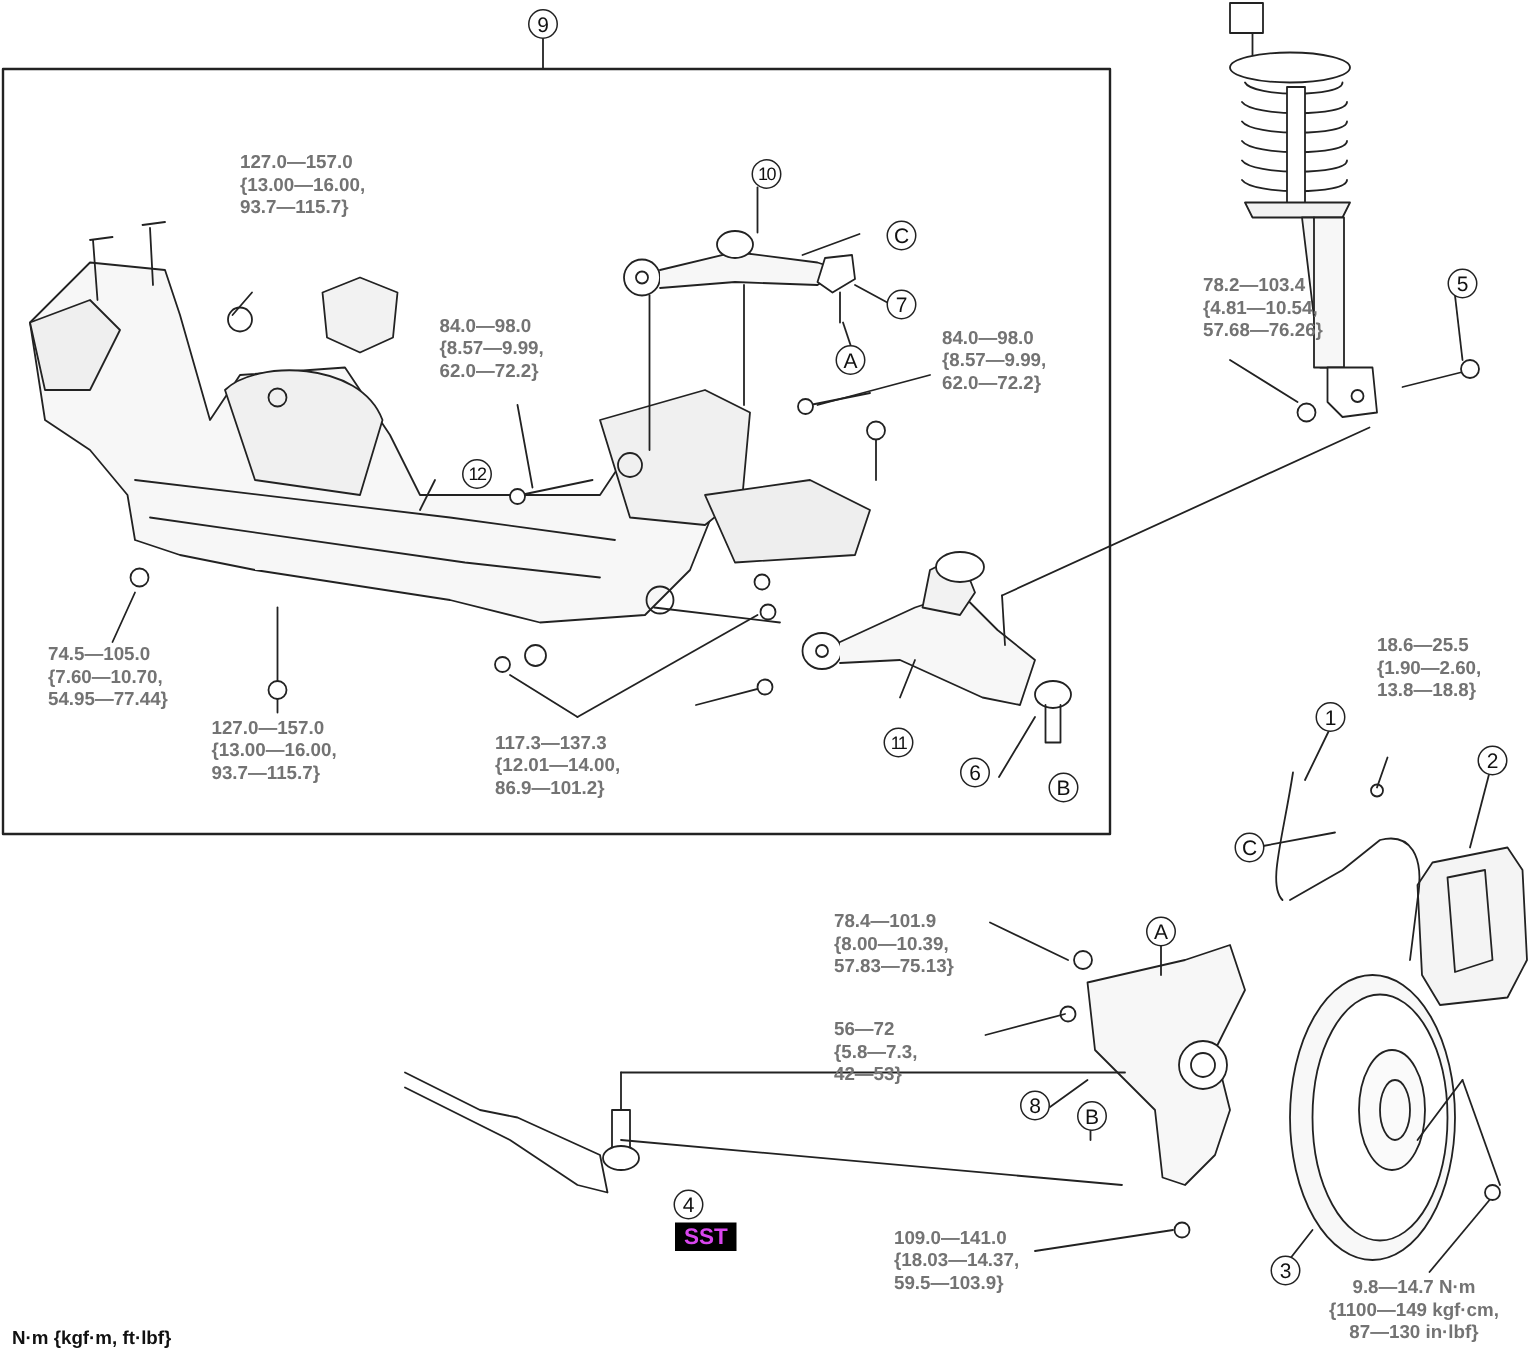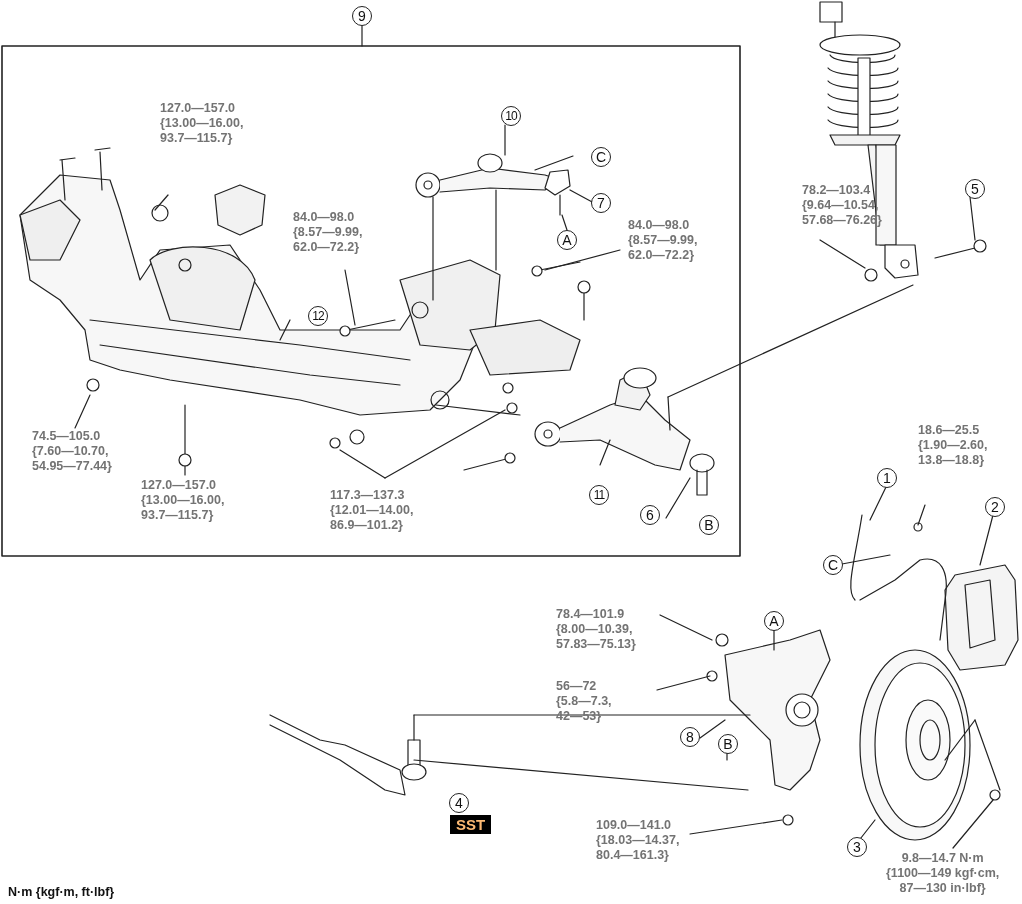--- a/index.html
+++ b/index.html
@@ -5,21 +5,21 @@
   html, body { margin: 0; padding: 0; background: #ffffff; }
   body { width: 1022px; height: 904px; position: relative; overflow: hidden;
          font-family: "Liberation Sans", sans-serif; color: #111; }
   #art { position: absolute; left: 0; top: 0; }
   .torque { position: absolute; font-weight: bold; font-size: 12.5px; line-height: 15px;
             white-space: pre; color: #737373; }
   .callout { position: absolute; width: 18px; height: 18px; border: 1px solid #222;
              border-radius: 50%; background: #fff; font-size: 14px; line-height: 18px;
              text-align: center; color: #111; }
   .callout.wide { font-size: 12px; letter-spacing: -1px; }
-  .sst { position: absolute; background: #000; color: #fdba74; font-weight: bold;
+  .sst { position: absolute; background: #000; color: #d946ef; font-weight: bold;
          font-size: 15px; line-height: 19px; padding: 0 6px; }
   .units { position: absolute; font-weight: bold; font-size: 12.5px; }
 </style>
 </head>
 <body>
 
 <svg id="art" width="1022" height="904" viewBox="0 0 1022 904">
   <g fill="none" stroke="#222" stroke-width="1.2" stroke-linecap="round" stroke-linejoin="round">
 
     <rect x="2" y="46" width="738" height="510" stroke-width="1.6"></rect>
@@ -183,23 +183,23 @@
 <div class="callout" style="left:680px;top:727px;">8</div>
 <div class="callout" style="left:718px;top:734px;">B</div>
 <div class="callout" style="left:449px;top:793px;">4</div>
 <div class="callout" style="left:847px;top:837px;">3</div>
 
 <div class="sst" style="left:450px;top:815px;">SST</div>
 
 <div class="torque" style="left:160px;top:101px;"><div>127.0—157.0</div><div>{13.00—16.00,</div><div>93.7—115.7}</div></div>
 <div class="torque" style="left:293px;top:210px;"><div>84.0—98.0</div><div>{8.57—9.99,</div><div>62.0—72.2}</div></div>
 <div class="torque" style="left:628px;top:218px;"><div>84.0—98.0</div><div>{8.57—9.99,</div><div>62.0—72.2}</div></div>
-<div class="torque" style="left:765px;top:183px;margin-left:37px;"><div>78.2—103.4</div><div>{9.64—10.54,</div><div>57.68—76.26}</div></div>
+<div class="torque" style="left:765px;top:183px;margin-left:37px;"><div>78.2—103.4</div><div>{4.81—10.54,</div><div>57.68—76.26}</div></div>
 <div class="torque" style="left:32px;top:429px;"><div>74.5—105.0</div><div>{7.60—10.70,</div><div>54.95—77.44}</div></div>
 <div class="torque" style="left:141px;top:478px;"><div>127.0—157.0</div><div>{13.00—16.00,</div><div>93.7—115.7}</div></div>
 <div class="torque" style="left:330px;top:488px;"><div>117.3—137.3</div><div>{12.01—14.00,</div><div>86.9—101.2}</div></div>
 <div class="torque" style="left:918px;top:423px;"><div>18.6—25.5</div><div>{1.90—2.60,</div><div>13.8—18.8}</div></div>
 <div class="torque" style="left:556px;top:583px;margin-top:24px;"><div>78.4—101.9</div><div>{8.00—10.39,</div><div>57.83—75.13}</div></div>
 <div class="torque" style="left:556px;top:679px;"><div>56—72</div><div>{5.8—7.3,</div><div>42—53}</div></div>
-<div class="torque" style="left:596px;top:818px;"><div>109.0—141.0</div><div>{18.03—14.37,</div><div>80.4—161.3}</div></div>
+<div class="torque" style="left:596px;top:818px;"><div>109.0—141.0</div><div>{18.03—14.37,</div><div>59.5—103.9}</div></div>
 <div class="torque" style="left:886px;top:851px;text-align:center;"><div>9.8—14.7 N·m</div><div>{1100—149 kgf·cm,</div><div>87—130 in·lbf}</div></div>
 
 <div class="units" style="left:8px;top:885px;">N·m {kgf·m, ft·lbf}</div>
 
 </body></html>

